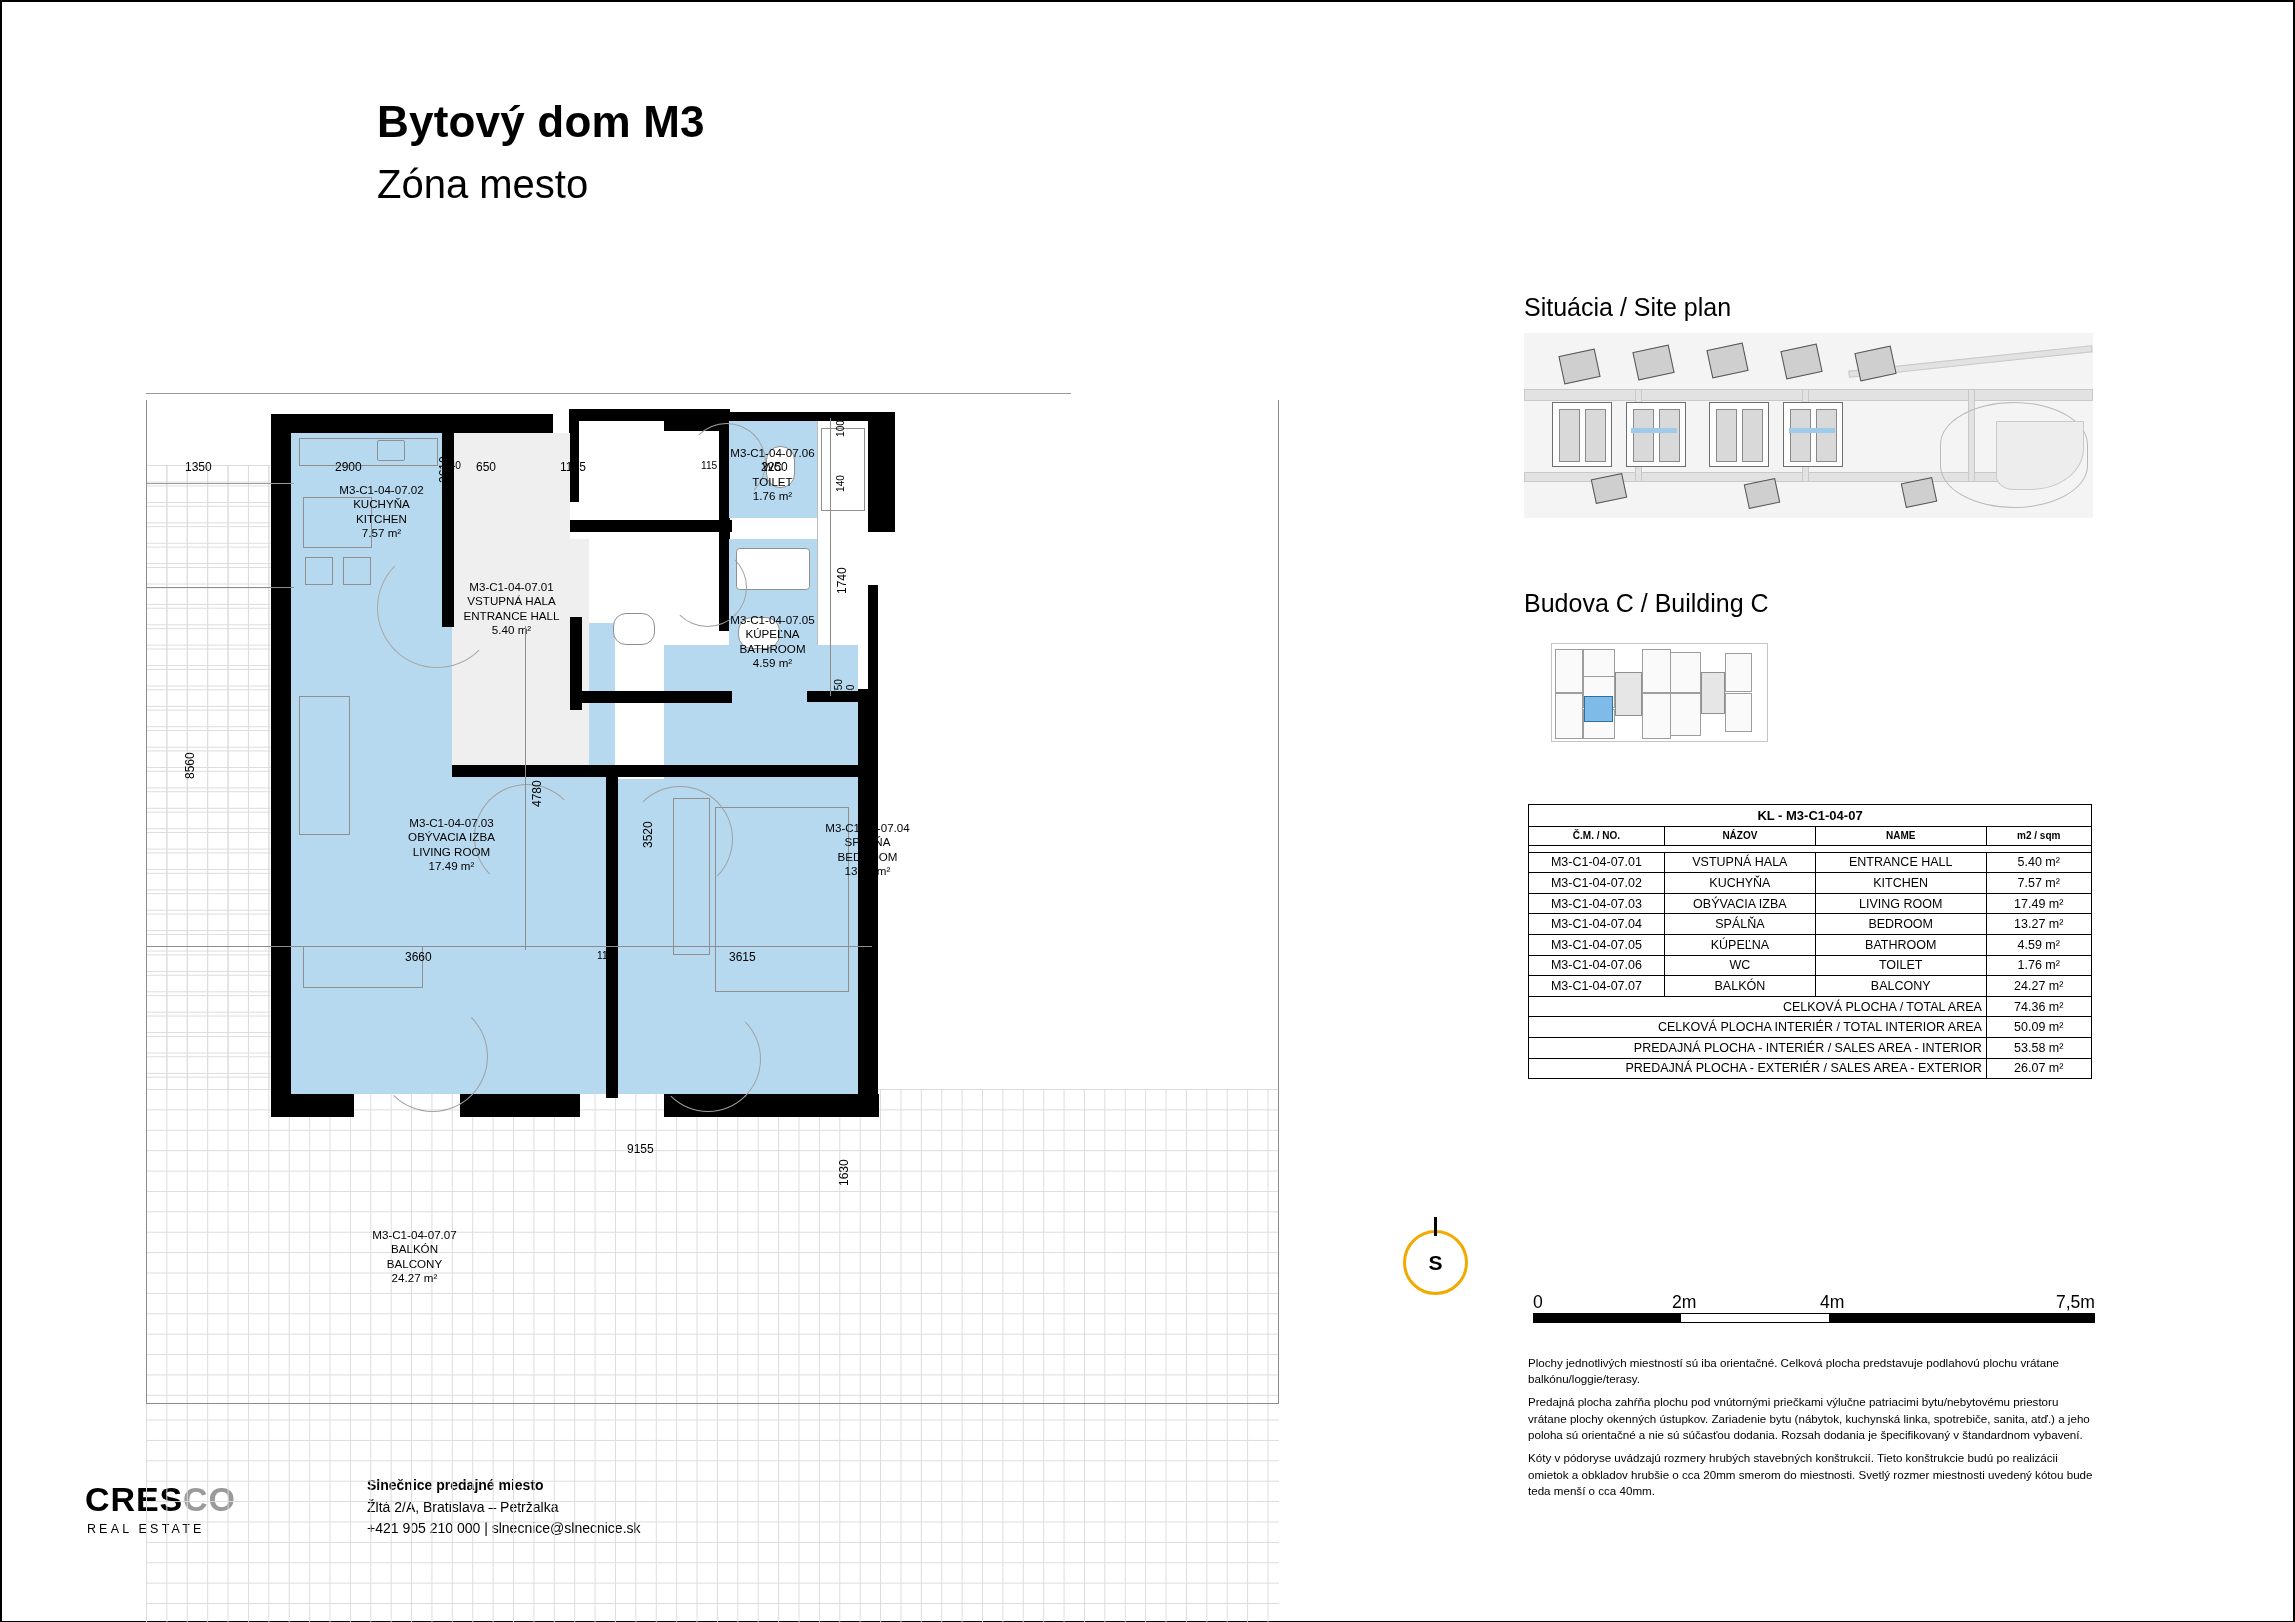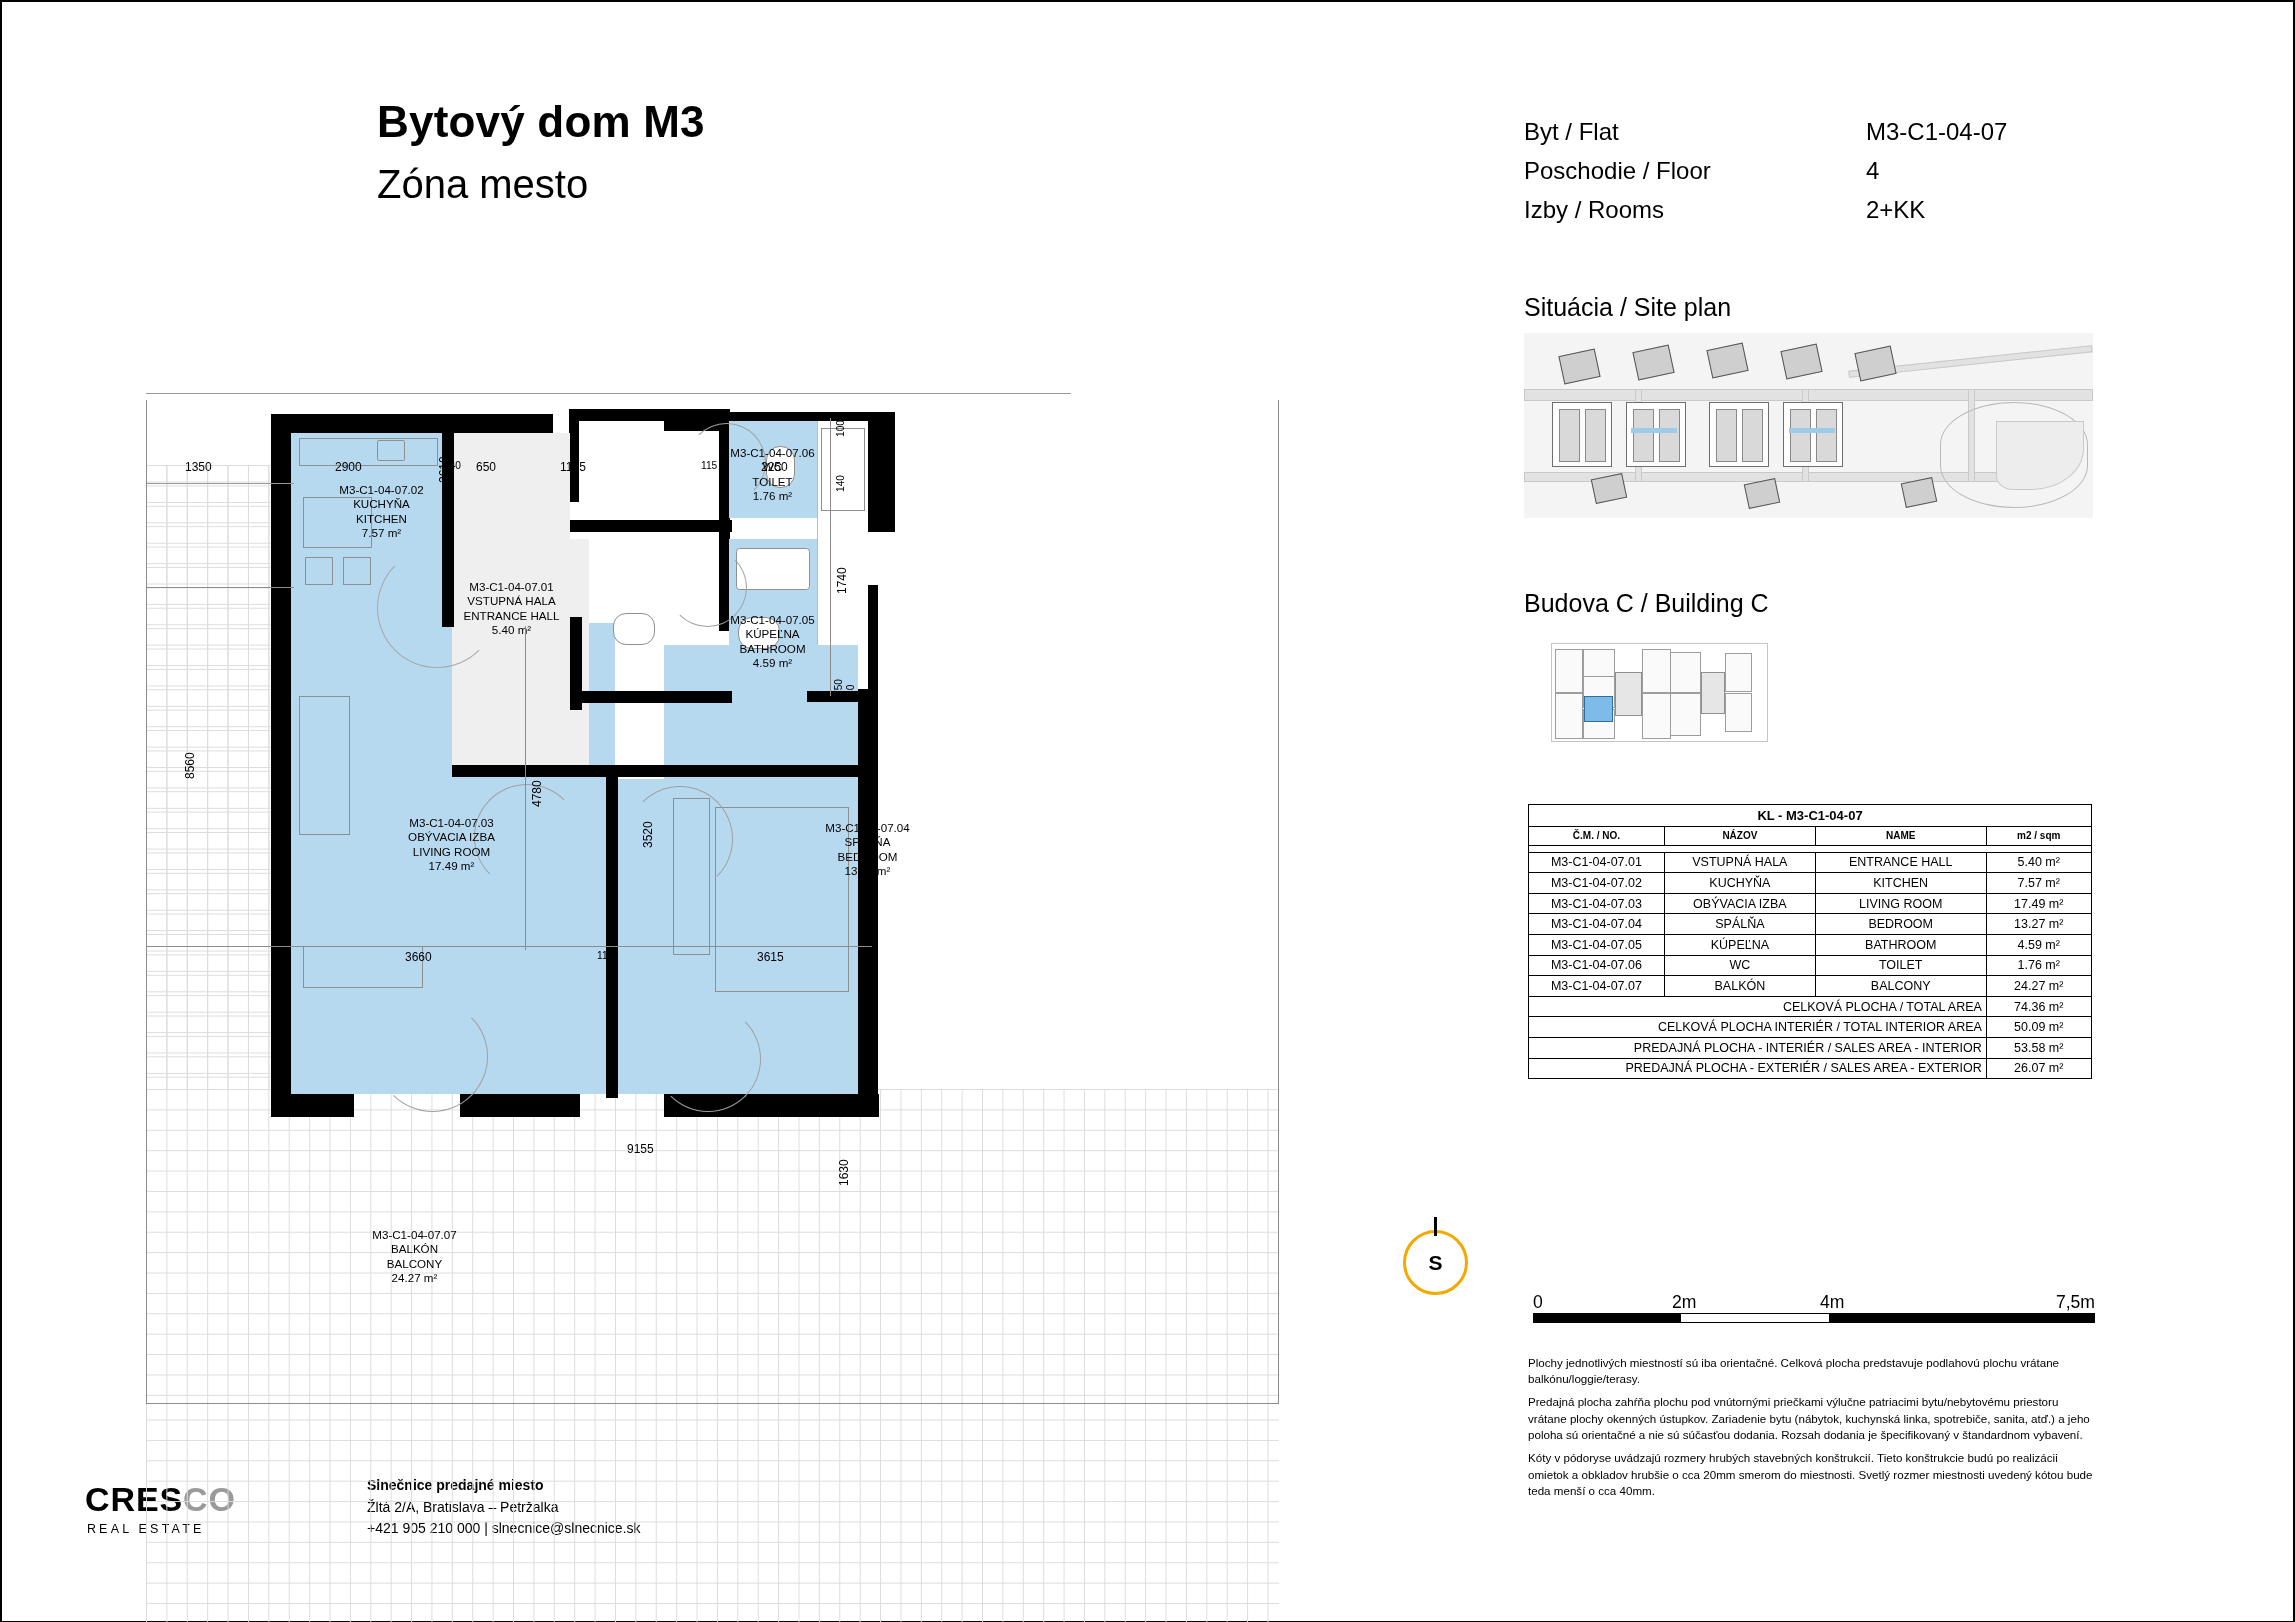--- a/index.html
+++ b/index.html
@@ -164,34 +164,20 @@
 </style>
 </head>
 <body>
 
 <div class="page">
 
 
   <div class="title-main">Bytový dom M3</div>
   <div class="title-sub">Zóna mesto</div>
 
-  <div class="info-block">
-    <div class="info-row">
-      <div class="info-label">Byt / Flat</div>
-      <div class="info-value">M3-C1-04-07</div>
-    </div>
-    <div class="info-row">
-      <div class="info-label">Poschodie / Floor</div>
-      <div class="info-value">4</div>
-    </div>
-    <div class="info-row">
-      <div class="info-label">Izby / Rooms</div>
-      <div class="info-value">2+KK</div>
-    </div>
-  </div>
 
   <div class="rh" id="site-plan-title">Situácia / Site plan</div>
   <div class="siteplan">
 
     <div class="road" style="left:0;top:56px;width:569px;height:12px;"></div>
     <div class="road" style="left:0;top:139px;width:481px;height:10.2px;"></div>
     <div class="road" style="left:111px;top:56px;width:6.5px;height:93px;"></div>
     <div class="road" style="left:278px;top:56px;width:6.5px;height:93px;"></div>
     <div class="road" style="left:444px;top:56px;width:6.5px;height:93px;"></div>
     <div class="road" style="left:324px;top:25.4px;width:245px;height:7.4px;transform:rotate(-6deg);"></div>
@@ -498,21 +484,21 @@
     <div class="dimv" style="left:717px;top:176px;font-size:10.2px;">100</div>
     <div class="dimv" style="left:717px;top:231px;font-size:10.2px;">140</div>
     <div class="dimv" style="left:717px;top:333px;">1740</div>
     <div class="dimv" style="left:715px;top:435px;font-size:10.2px;">750</div>
     <div class="dimv" style="left:727px;top:435px;font-size:10.2px;">40</div>
     <div class="dimv" style="left:65px;top:518px;">8560</div>
     <div class="dimv" style="left:412px;top:546px;">4780</div>
     <div class="dimv" style="left:523px;top:587px;">3520</div>
     <div class="dim" style="left:287px;top:689px;">3660</div>
     <div class="dim" style="left:479px;top:689px;font-size:10.2px;">115</div>
-    <div class="dim" style="left:611px;top:689px;margin-left:28px;">3615</div>
+    <div class="dim" style="left:611px;top:689px;">3615</div>
     <div class="dim" style="left:509px;top:881px;">9155</div>
     <div class="dimv" style="left:719px;top:925px;">1630</div>
 
     <div class="thinline" style="left:28px;top:685px;width:148px;height:0.5px;"></div>
     <div class="thinline" style="left:28px;top:326px;width:148px;height:0.5px;"></div>
     <div class="thinline" style="left:712px;top:157px;width:0.5px;height:278px;"></div>
     <div class="thinline" style="left:407px;top:365px;width:0.5px;height:324px;"></div>
     <div class="thinline" style="left:176px;top:685px;width:578px;height:0.5px;"></div>
     <div class="thinline" style="left:28px;top:1142px;width:1133px;height:0.5px;"></div>
     <div class="thinline" style="left:28px;top:139px;width:0.5px;height:1004px;"></div>

